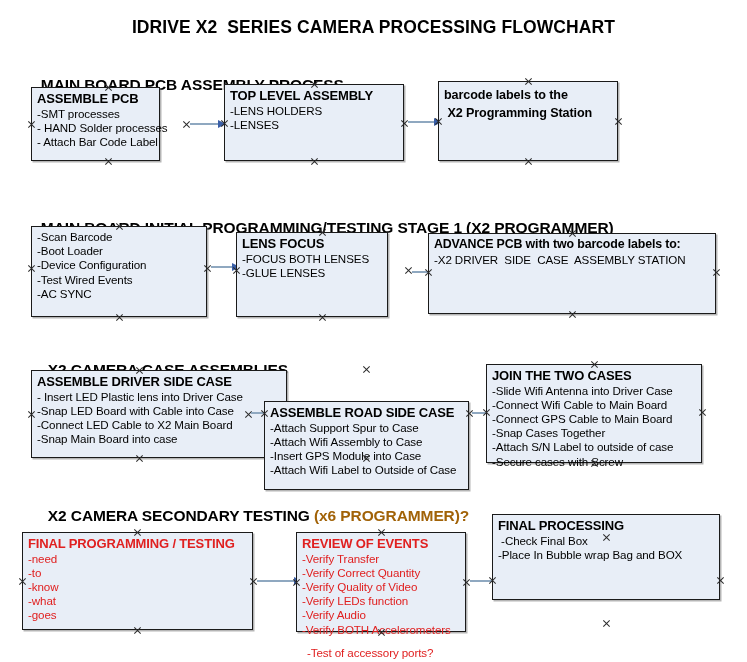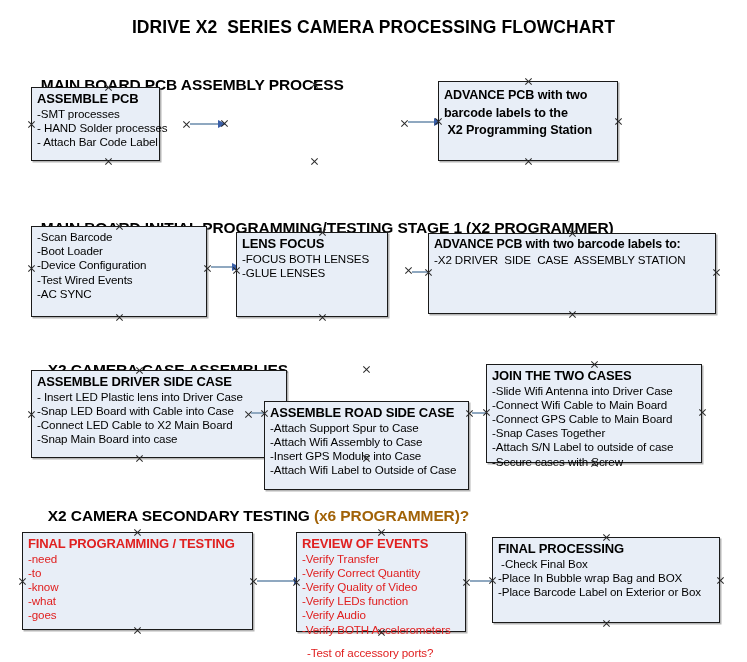--- a/index.html
+++ b/index.html
@@ -149,30 +149,36 @@
       <div class="line">- Attach Bar Code Label</div>
     </div>
   </div>
   <div class="handle" style="left:108.5px; top:87px;"></div>
   <div class="handle" style="left:108.5px; top:161px;"></div>
   <div class="handle" style="left:31px; top:124px;"></div>
   <div class="handle" style="left:186px; top:124px;"></div>
 
   <div class="arrow" style="left:190px; top:123px; width:29px;"></div>
 
+  <div class="box" style="left:224px; top:84px; width:180px; height:77px;">
+    <div class="inner">
+      <div class="title">TOP LEVEL ASSEMBLY</div>
+      <div class="line">-LENS HOLDERS</div>
+      <div class="line">-LENSES</div>
+    </div>
+  </div>
   <div class="handle" style="left:314px; top:84px;"></div>
   <div class="handle" style="left:314px; top:161px;"></div>
   <div class="handle" style="left:224px; top:123px;"></div>
   <div class="handle" style="left:404px; top:123px;"></div>
 
   <div class="arrow" style="left:408px; top:121px; width:27px;"></div>
 
   <div class="box bold-body" style="left:438px; top:81px; width:180px; height:80px;">
     <div class="inner" style="top:5px;">
-      <div class="line">ADVANCE PCB with two</div>
       <div class="line">barcode labels to the</div>
       <div class="line"> X2 Programming Station</div>
     </div>
   </div>
   <div class="handle" style="left:528px; top:81px;"></div>
   <div class="handle" style="left:528px; top:161px;"></div>
   <div class="handle" style="left:438px; top:121px;"></div>
   <div class="handle" style="left:618px; top:121px;"></div>
 
   <div class="section-heading" style="left:24px; top:201px;">
@@ -305,26 +311,25 @@
       <div class="line overflow" style="top:110px;">-Test of accessory ports?</div>
     </div>
   </div>
   <div class="handle" style="left:381px; top:532px;"></div>
   <div class="handle" style="left:381px; top:632px;"></div>
   <div class="handle" style="left:296px; top:582px;"></div>
   <div class="handle" style="left:466px; top:582px;"></div>
 
   <div class="arrow" style="left:470px; top:580px; width:32px;"></div>
 
-  <div class="box" style="left:492px; top:537px; width:228px; height:86px;">
+  <div class="box" style="left:492px; top:514px; width:228px; height:86px;">
     <div class="inner">
       <div class="title">FINAL PROCESSING</div>
       <div class="line"> -Check Final Box</div>
       <div class="line">-Place In Bubble wrap Bag and BOX</div>
-      <div class="line">-Place Barcode Label on Exterior or Box</div>
     </div>
   </div>
   <div class="handle" style="left:606px; top:537px;"></div>
   <div class="handle" style="left:606px; top:623px;"></div>
   <div class="handle" style="left:492px; top:580px;"></div>
   <div class="handle" style="left:720px; top:580px;"></div>
 
 </div>
 
 </body></html>

